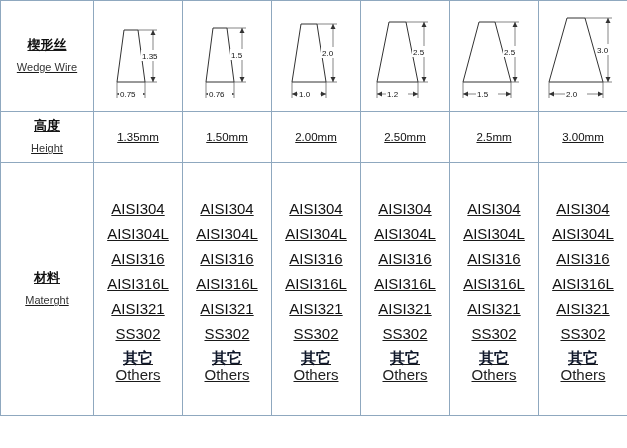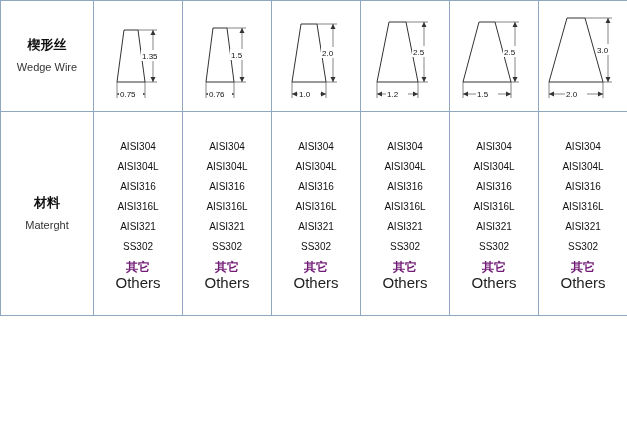--- a/index.html
+++ b/index.html
@@ -11,21 +11,22 @@
     width: 627px;
     height: 448px;
     font-family: "Liberation Sans", sans-serif;
     color: #1a1a1a;
     overflow: hidden;
   }
   #spec-table {
     border-collapse: collapse;
     table-layout: fixed;
     width: 627px;
-    height: 316px;
+    height: 416px;
+    text-decoration: underline;
   }
   #spec-table td {
     border: 1px solid #8fa8bf;
     vertical-align: middle;
     text-align: center;
     background: #ffffff;
   }
   td.label-cell {
     background: #ddeaf4;
     width: 93px;
@@ -49,28 +50,28 @@
   }
   .shape-cell {
     padding: 0;
     height: 110px;
   }
   .mat-list {
     padding: 6px 0 7px 0;
     line-height: 1.0;
   }
   .mat-item {
-    font-size: 10px;
+    font-size: 15px;
     color: #111111;
     padding: 5px 0;
   }
   .mat-other-cn {
-    font-size: 12px;
+    font-size: 15px;
     font-weight: bold;
-    color: #701a75;
+    color: #0f172a;
     display: block;
     padding-top: 4px;
   }
   .mat-other-en {
     font-size: 15px;
     color: #222222;
     display: block;
     padding-top: 2px;
   }
   .shape-svg {
@@ -219,20 +220,32 @@
           <line x1="9" y1="90" x2="63" y2="90" stroke="#333333" stroke-width="0.6"></line>
           <polygon points="9,90 14,87.5 14,92.5" fill="#333333"></polygon>
           <polygon points="63,90 58,87.5 58,92.5" fill="#333333"></polygon>
           <rect x="25" y="84" width="22" height="11" fill="#ffffff"></rect>
           <text class="dim-text" x="26" y="93">2.0</text>
         </svg>
       </td>
     </tr>
 
 
+    <tr>
+      <td class="label-cell">
+        <span class="label-cn">高度</span>
+        <span class="label-en">Height</span>
+      </td>
+      <td class="value-cell">1.35mm</td>
+      <td class="value-cell">1.50mm</td>
+      <td class="value-cell">2.00mm</td>
+      <td class="value-cell">2.50mm</td>
+      <td class="value-cell">2.5mm</td>
+      <td class="value-cell">3.00mm</td>
+    </tr>
 
     <tr>
       <td class="label-cell">
         <span class="label-cn">材料</span>
         <span class="label-en">Materght</span>
       </td>
 
       <td>
         <div class="mat-list">
           <div class="mat-item">AISI304</div>

